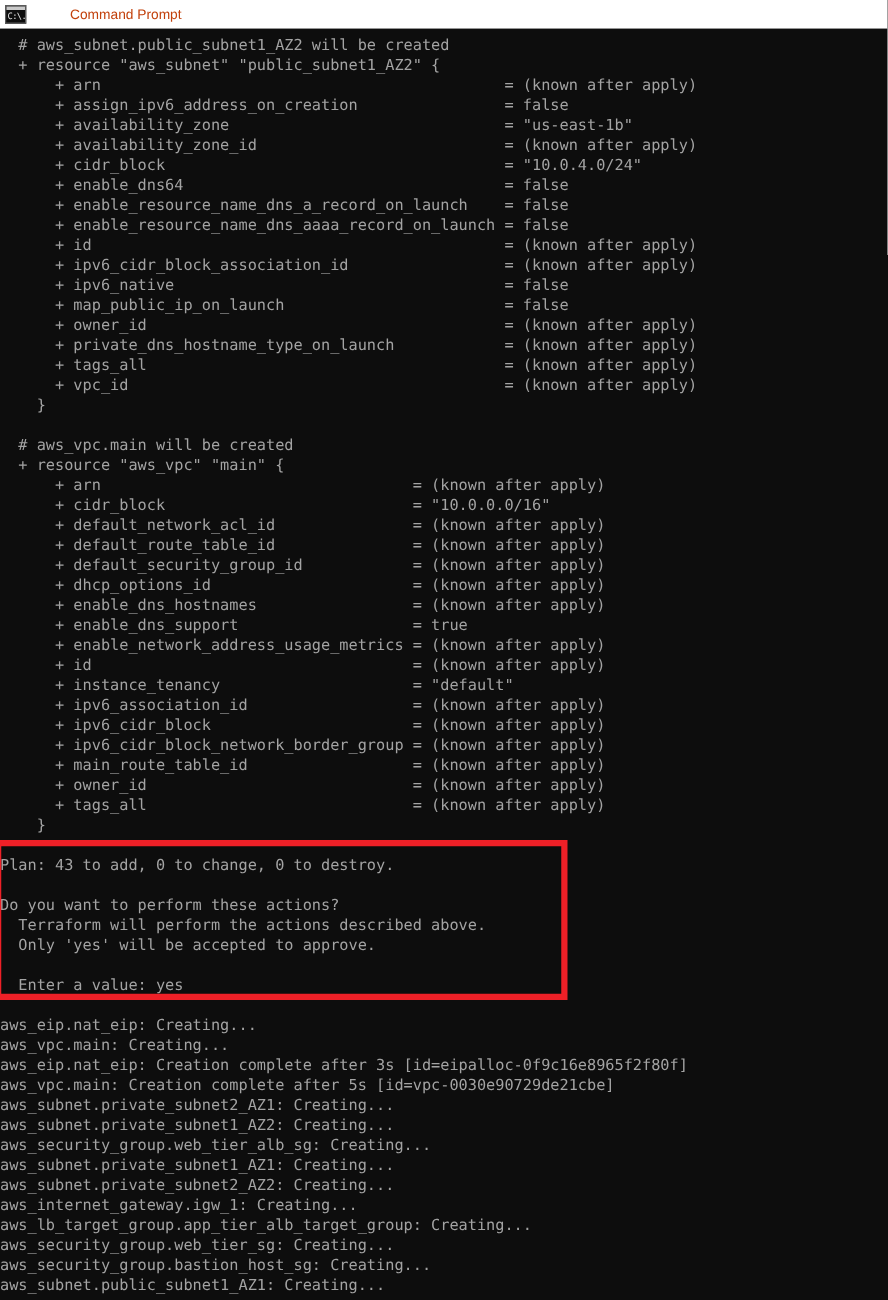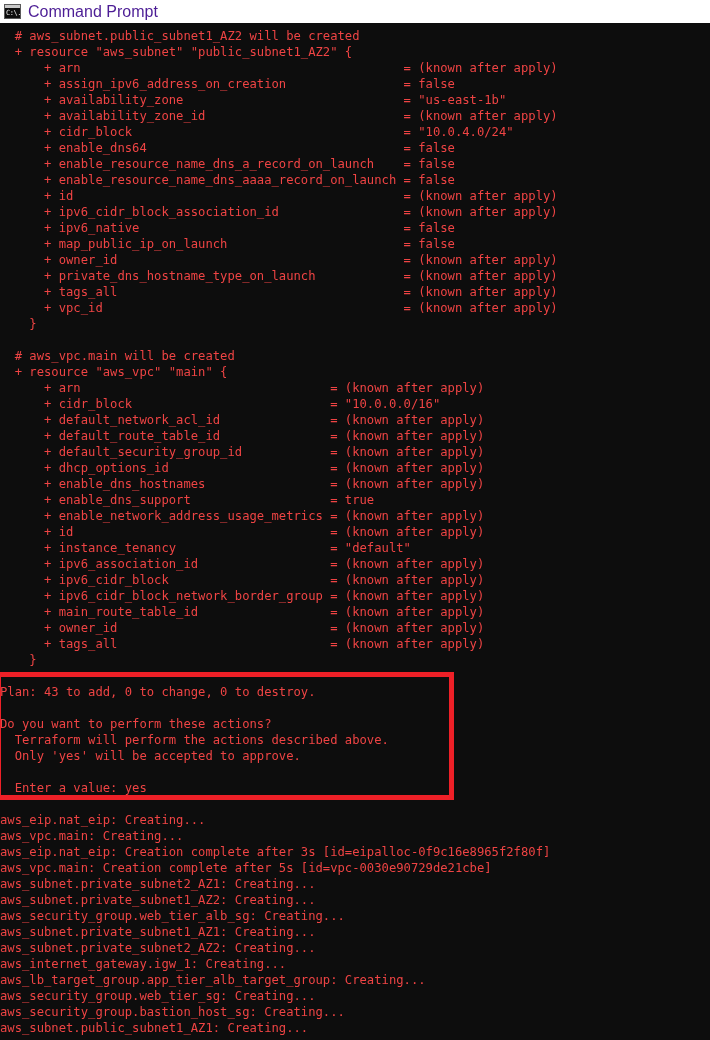--- a/index.html
+++ b/index.html
@@ -52,23 +52,24 @@
     top: 3px;
     font-family: "DejaVu Sans Mono", monospace;
     font-size: 7px;
     line-height: 10px;
     color: #e8e8e8;
     letter-spacing: -0.5px;
     white-space: nowrap;
   }
   #titlebar .title-text {
     font-family: "Liberation Sans", sans-serif;
-    font-size: 16px;
-    color: #4c1d95;
+    font-size: 11px;
+    color: #c2410c;
     white-space: nowrap;
+    margin-left: 28px;
   }
 
   
   #terminal {
     position: absolute;
     left: 0;
     top: 23px;
     width: 710px;
     height: 1017px;
     background: #0d0d0d;
@@ -112,21 +113,21 @@
 
   <div id="titlebar" style="background: rgb(255, 255, 255);">
     <span class="cmd-icon">
       <span class="bar"></span>
       <span class="prompt">C:\.</span>
     </span>
     <span class="title-text">Command Prompt</span>
   </div>
 
   <div id="terminal" style="background: rgb(13, 13, 13);">
-    <pre class="console-text" id="console-text" style="color: #ef4444;">  # aws_subnet.public_subnet1_AZ2 will be created
+    <pre class="console-text" id="console-text" style="color: #a3a3a3;">  # aws_subnet.public_subnet1_AZ2 will be created
   + resource "aws_subnet" "public_subnet1_AZ2" {
       + arn                                            = (known after apply)
       + assign_ipv6_address_on_creation                = false
       + availability_zone                              = "us-east-1b"
       + availability_zone_id                           = (known after apply)
       + cidr_block                                     = "10.0.4.0/24"
       + enable_dns64                                   = false
       + enable_resource_name_dns_a_record_on_launch    = false
       + enable_resource_name_dns_aaaa_record_on_launch = false
       + id                                             = (known after apply)

